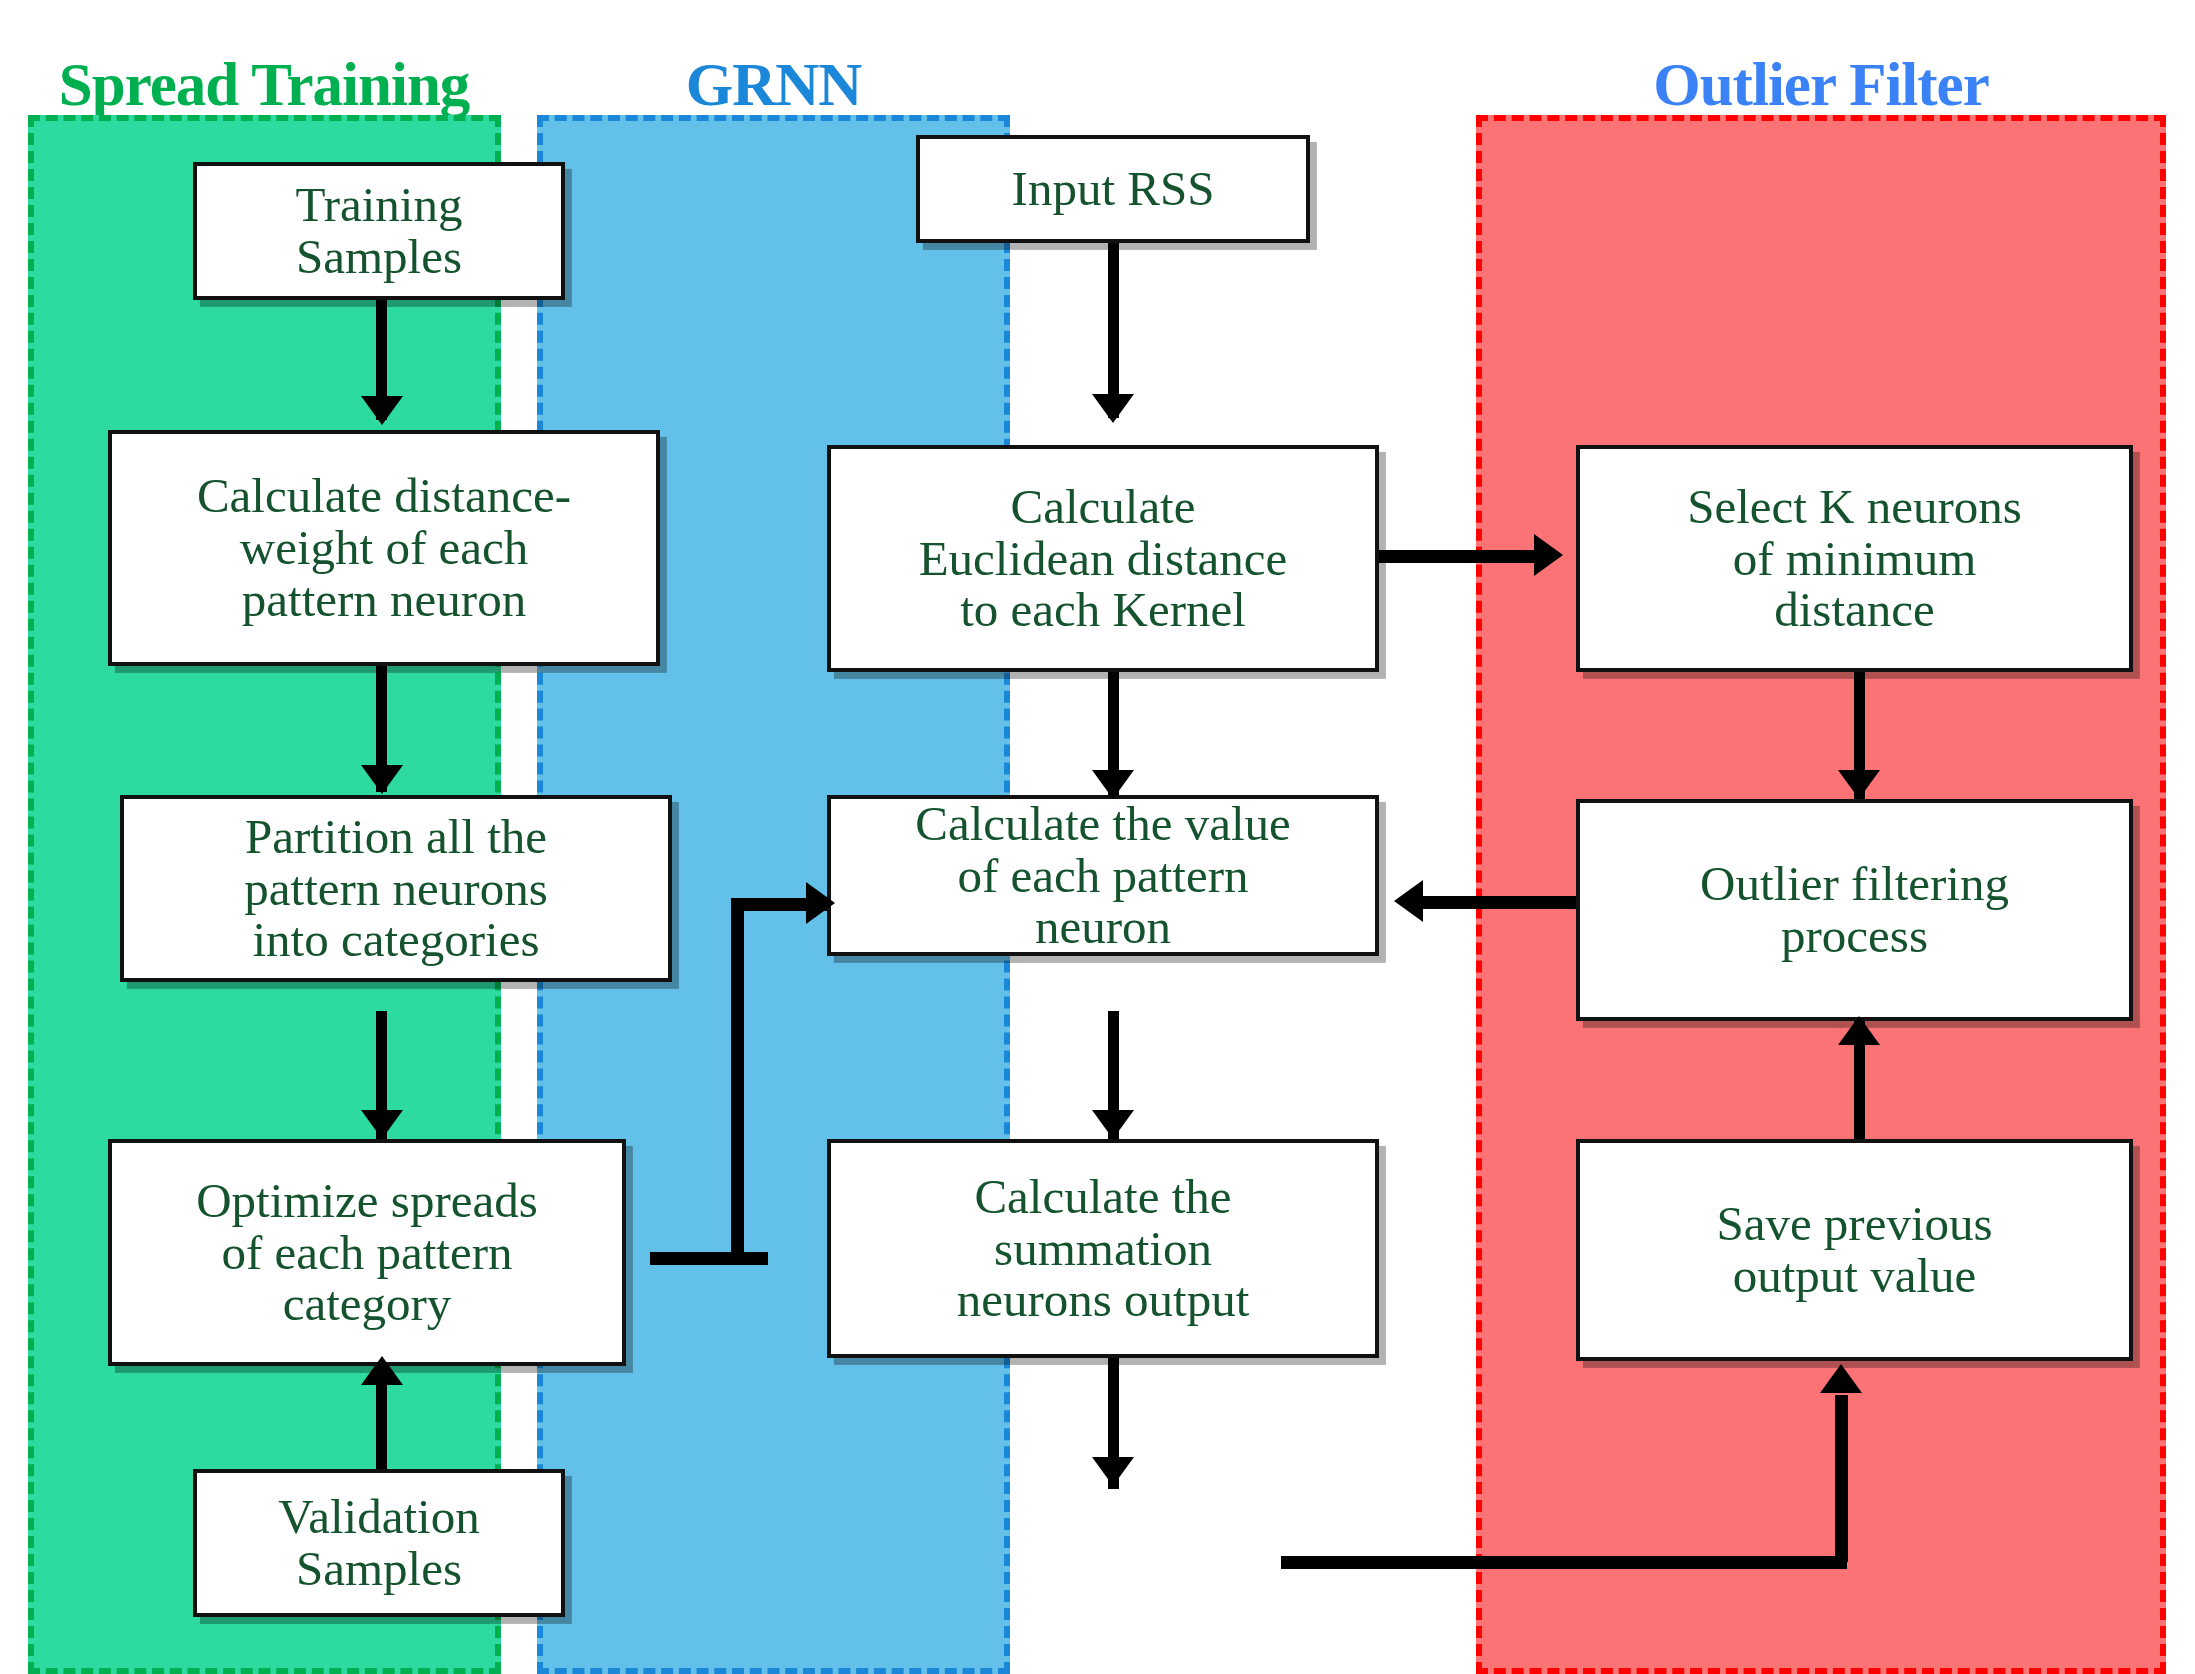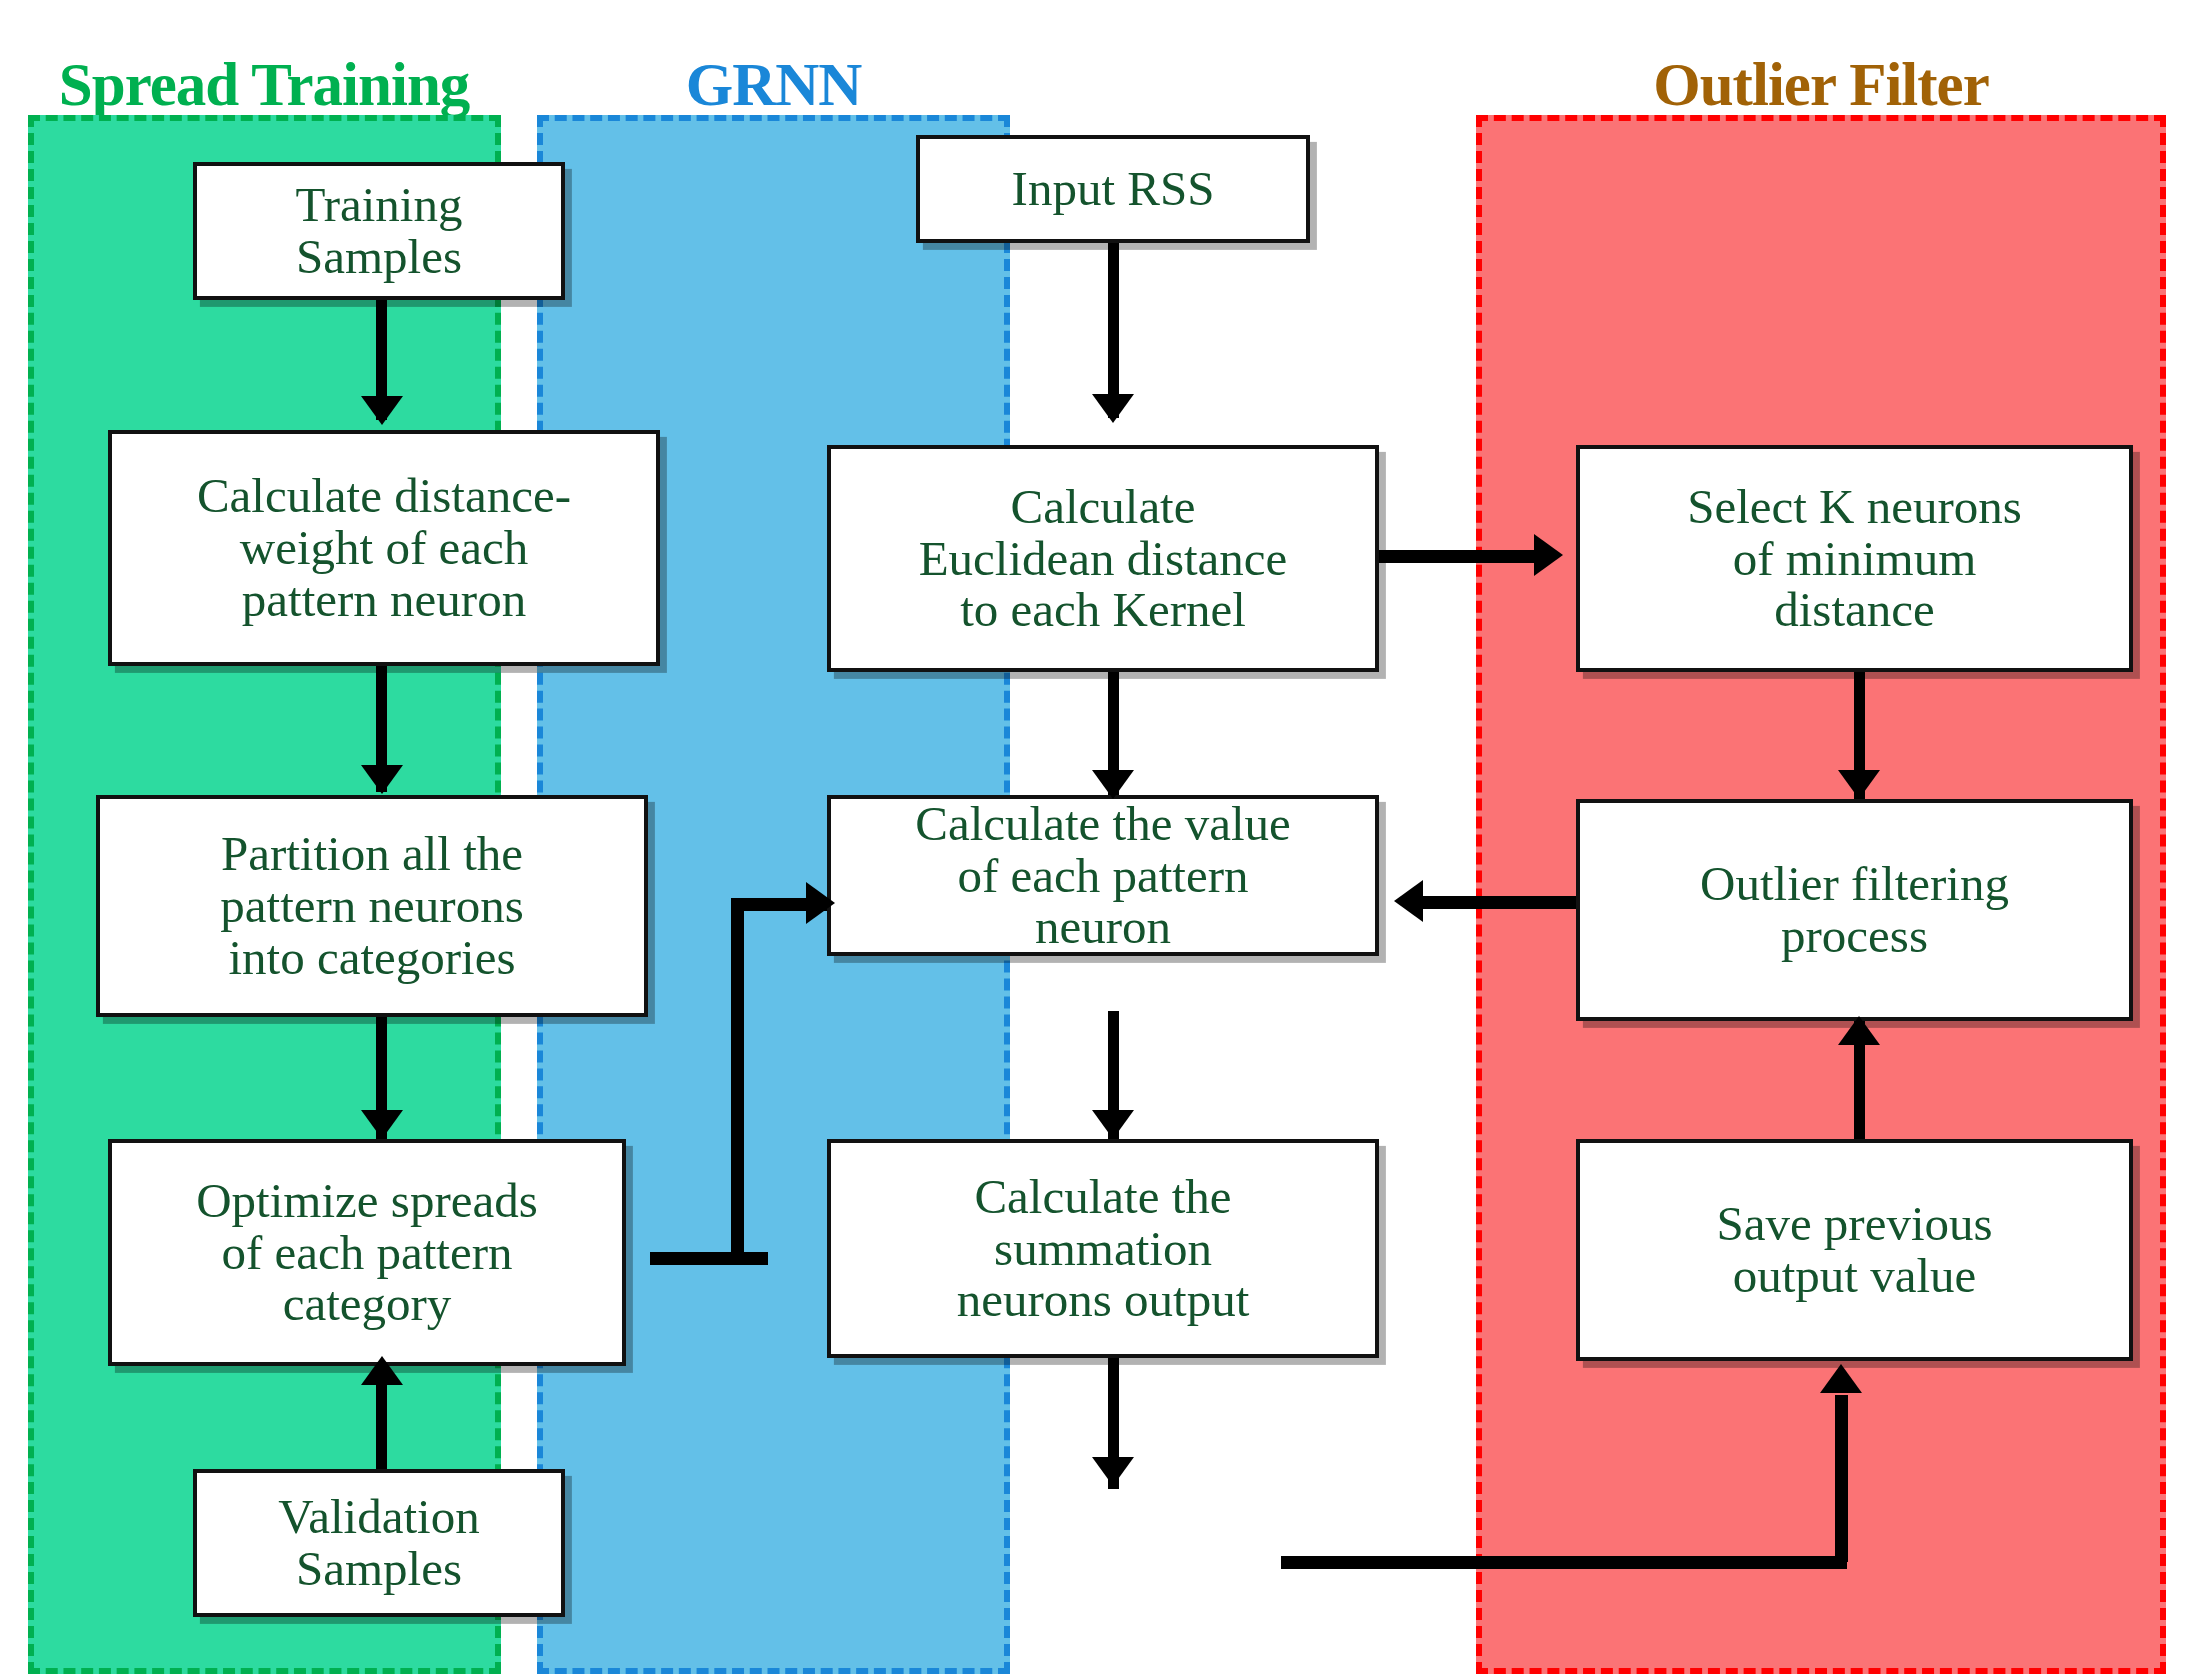--- a/index.html
+++ b/index.html
@@ -21,21 +21,21 @@
 
   #panel-spread{left:27.6px;top:7.9px;width:473px;height:1630px;}
   #panel-spread .title{top:5.9px;font-size:61px;color:#00b050;letter-spacing:-1px;}
   #panel-spread .body{top:71px;height:1559px;background:#2ddba0;border:6.9px dashed #00b050;}
 
   #panel-grnn{left:537px;top:7.9px;width:473px;height:1630px;}
   #panel-grnn .title{top:5.9px;font-size:61px;color:#1a87d8;letter-spacing:-1px;}
   #panel-grnn .body{top:71px;height:1559px;background:#63c0e8;border:6.9px dashed #1a87d8;}
 
   #panel-outlier{left:1476px;top:7.9px;width:690px;height:1630px;}
-  #panel-outlier .title{top:5.9px;font-size:61px;color:#a16207;letter-spacing:-1px;}
+  #panel-outlier .title{top:5.9px;font-size:61px;color:#3b82f6;letter-spacing:-1px;}
   #panel-outlier .body{top:71px;height:1559px;background:#fb7375;border:6.9px dashed #ff0000;}
 
   
   .node{
     position:absolute;box-sizing:border-box;
     background:#ffffff;border:4.9px solid #111111;
     box-shadow:6.9px 6.9px 0 rgba(0,0,0,0.30);
     display:flex;align-items:center;justify-content:center;
     text-align:center;color:#14532d;
     font-family:"Liberation Serif",serif;
@@ -120,21 +120,21 @@
   <div class="ln" style="left:1835px;top:1359px;width:12.8px;height:167px;"></div>
   <div class="arw arw-u" style="left:1820px;top:1328px;"></div>
 
   <div class="node n-sm" style="left:193px;top:126px;width:372px;height:138px;">Training
 Samples</div>
 
   <div class="node n-md" style="left:108px;top:394px;width:552px;height:236px;">Calculate distance-
 weight of each
 pattern neuron</div>
 
-  <div class="node n-md" style="left:96px;top:759px;width:552px;height:222px;">Partition all the
+  <div class="node n-md" style="left:120px;top:759px;width:552px;height:187px;">Partition all the
 pattern neurons
 into categories</div>
 
   <div class="node n-md" style="left:108px;top:1103px;width:518px;height:227px;">Optimize spreads
 of each pattern
 category</div>
 
   <div class="node n-sm" style="left:193px;top:1433px;width:372px;height:148px;">Validation
 Samples</div>
 

